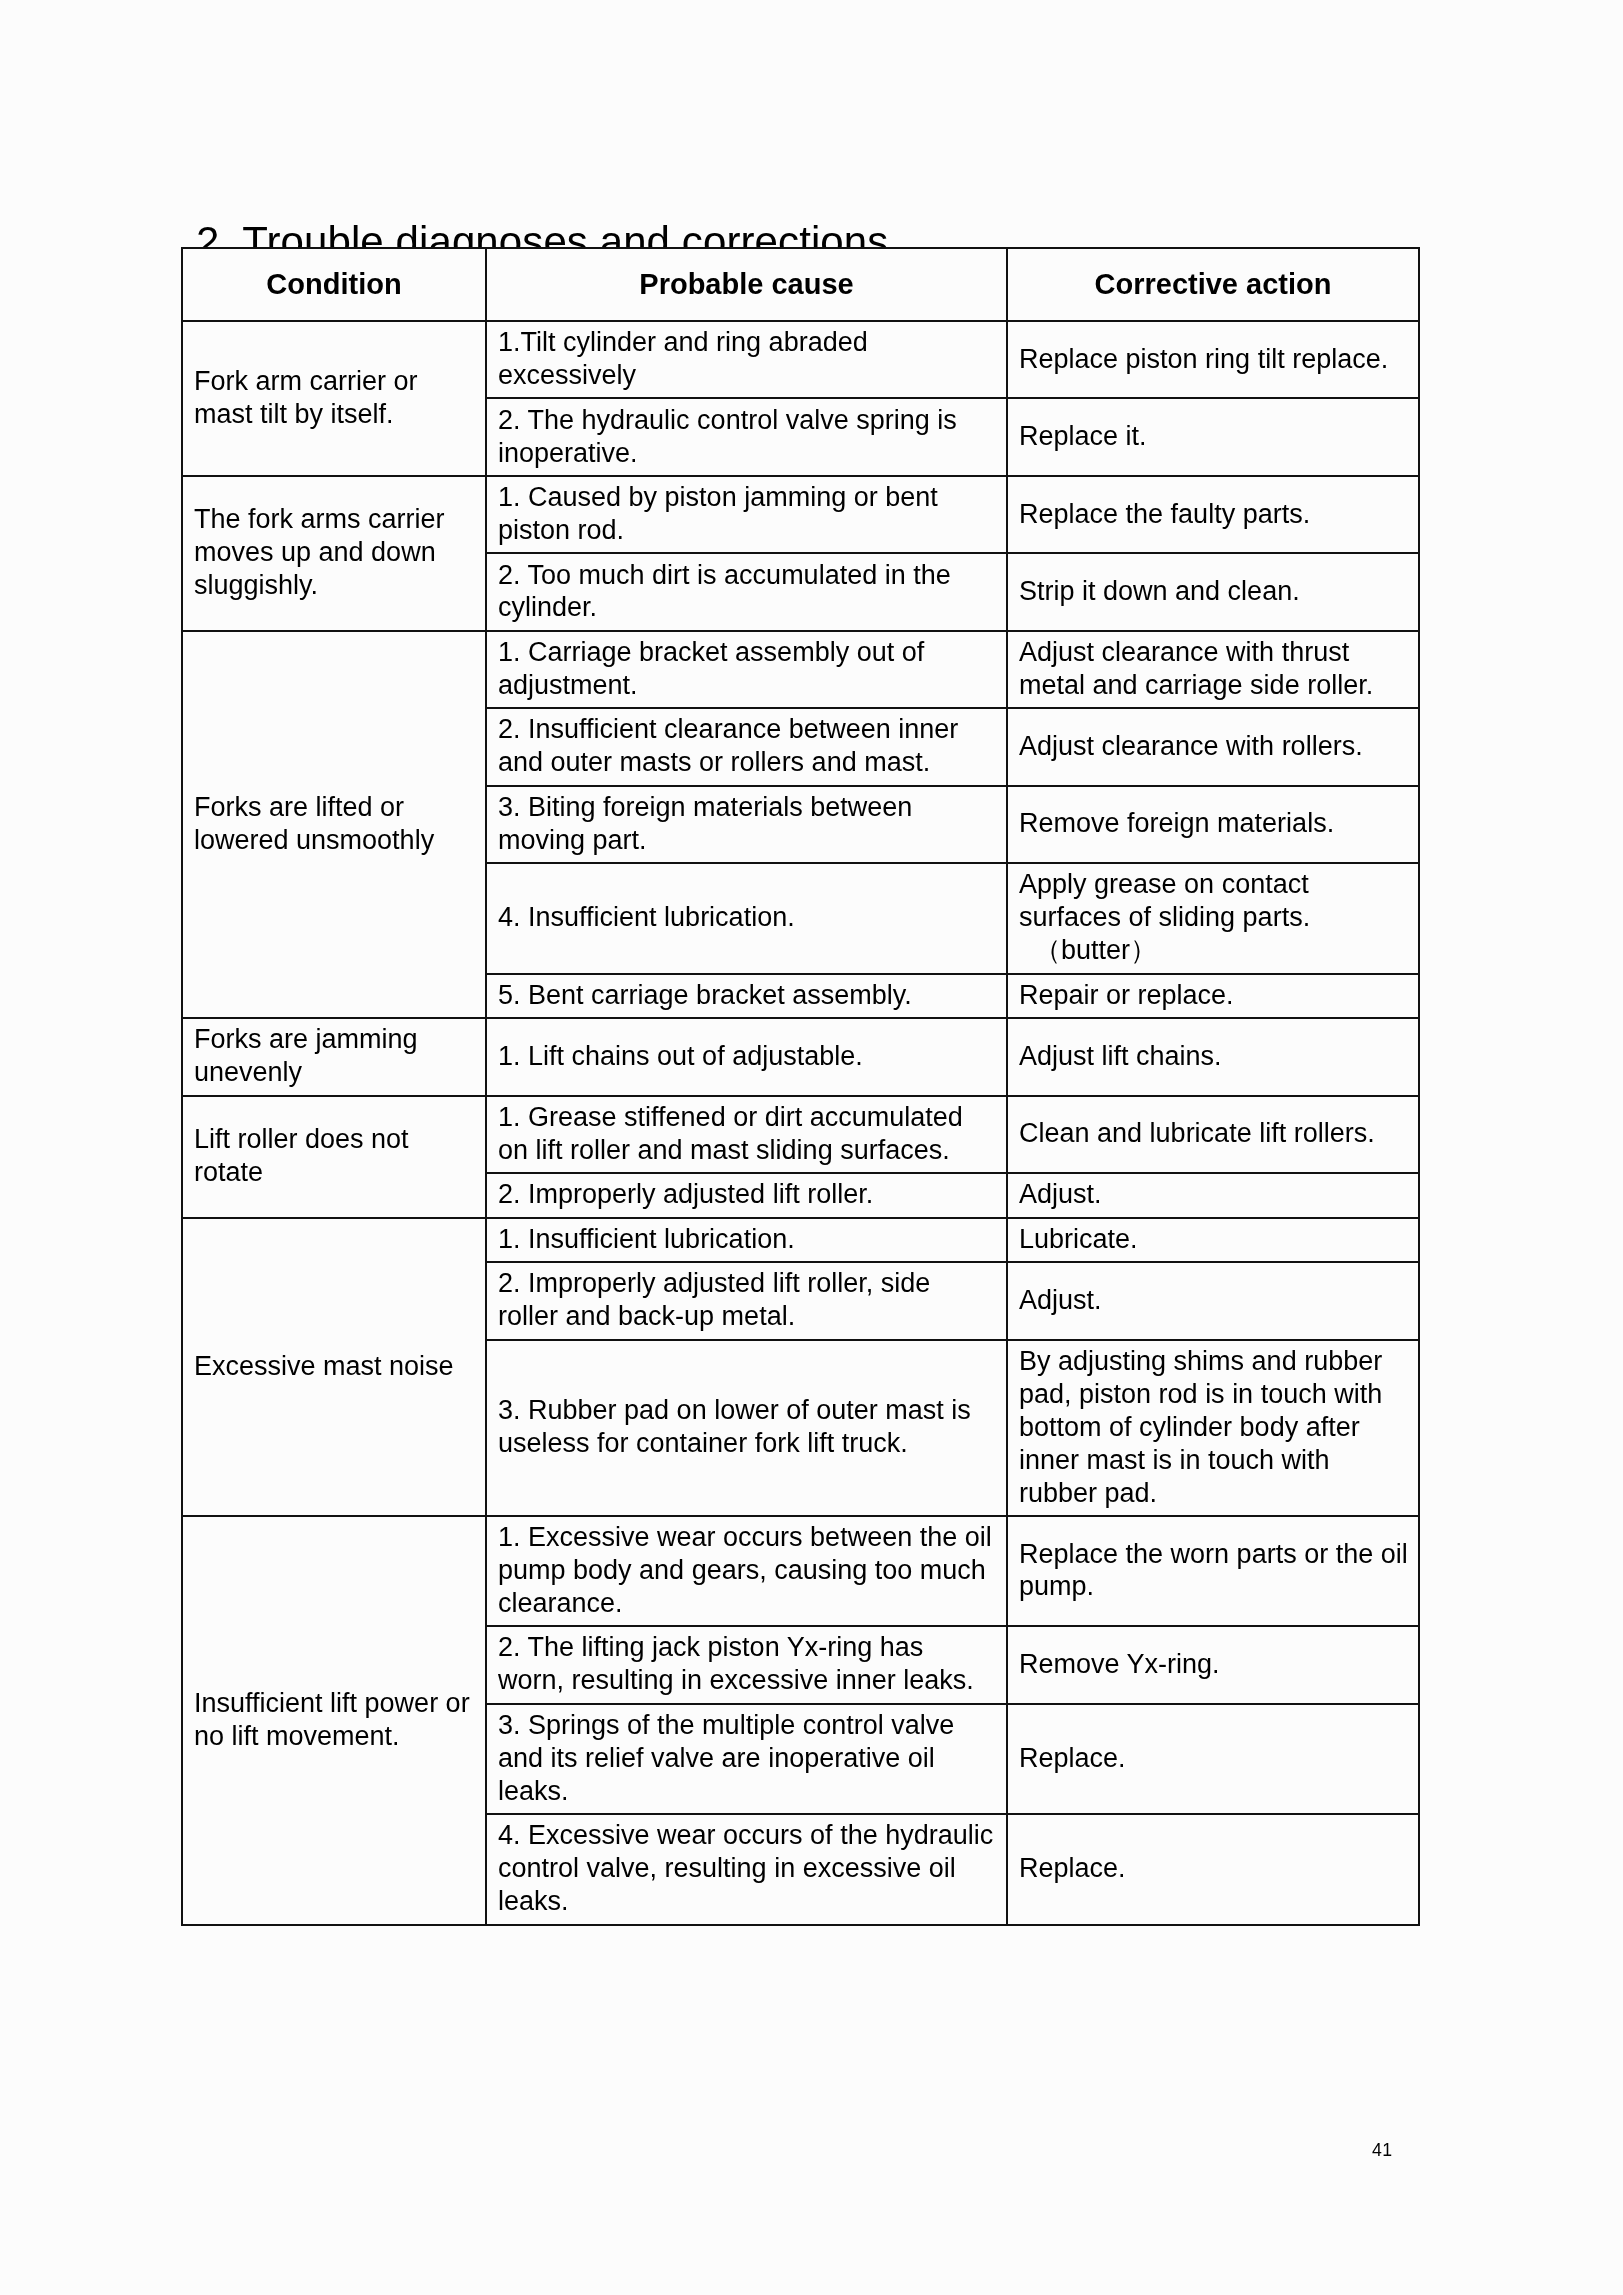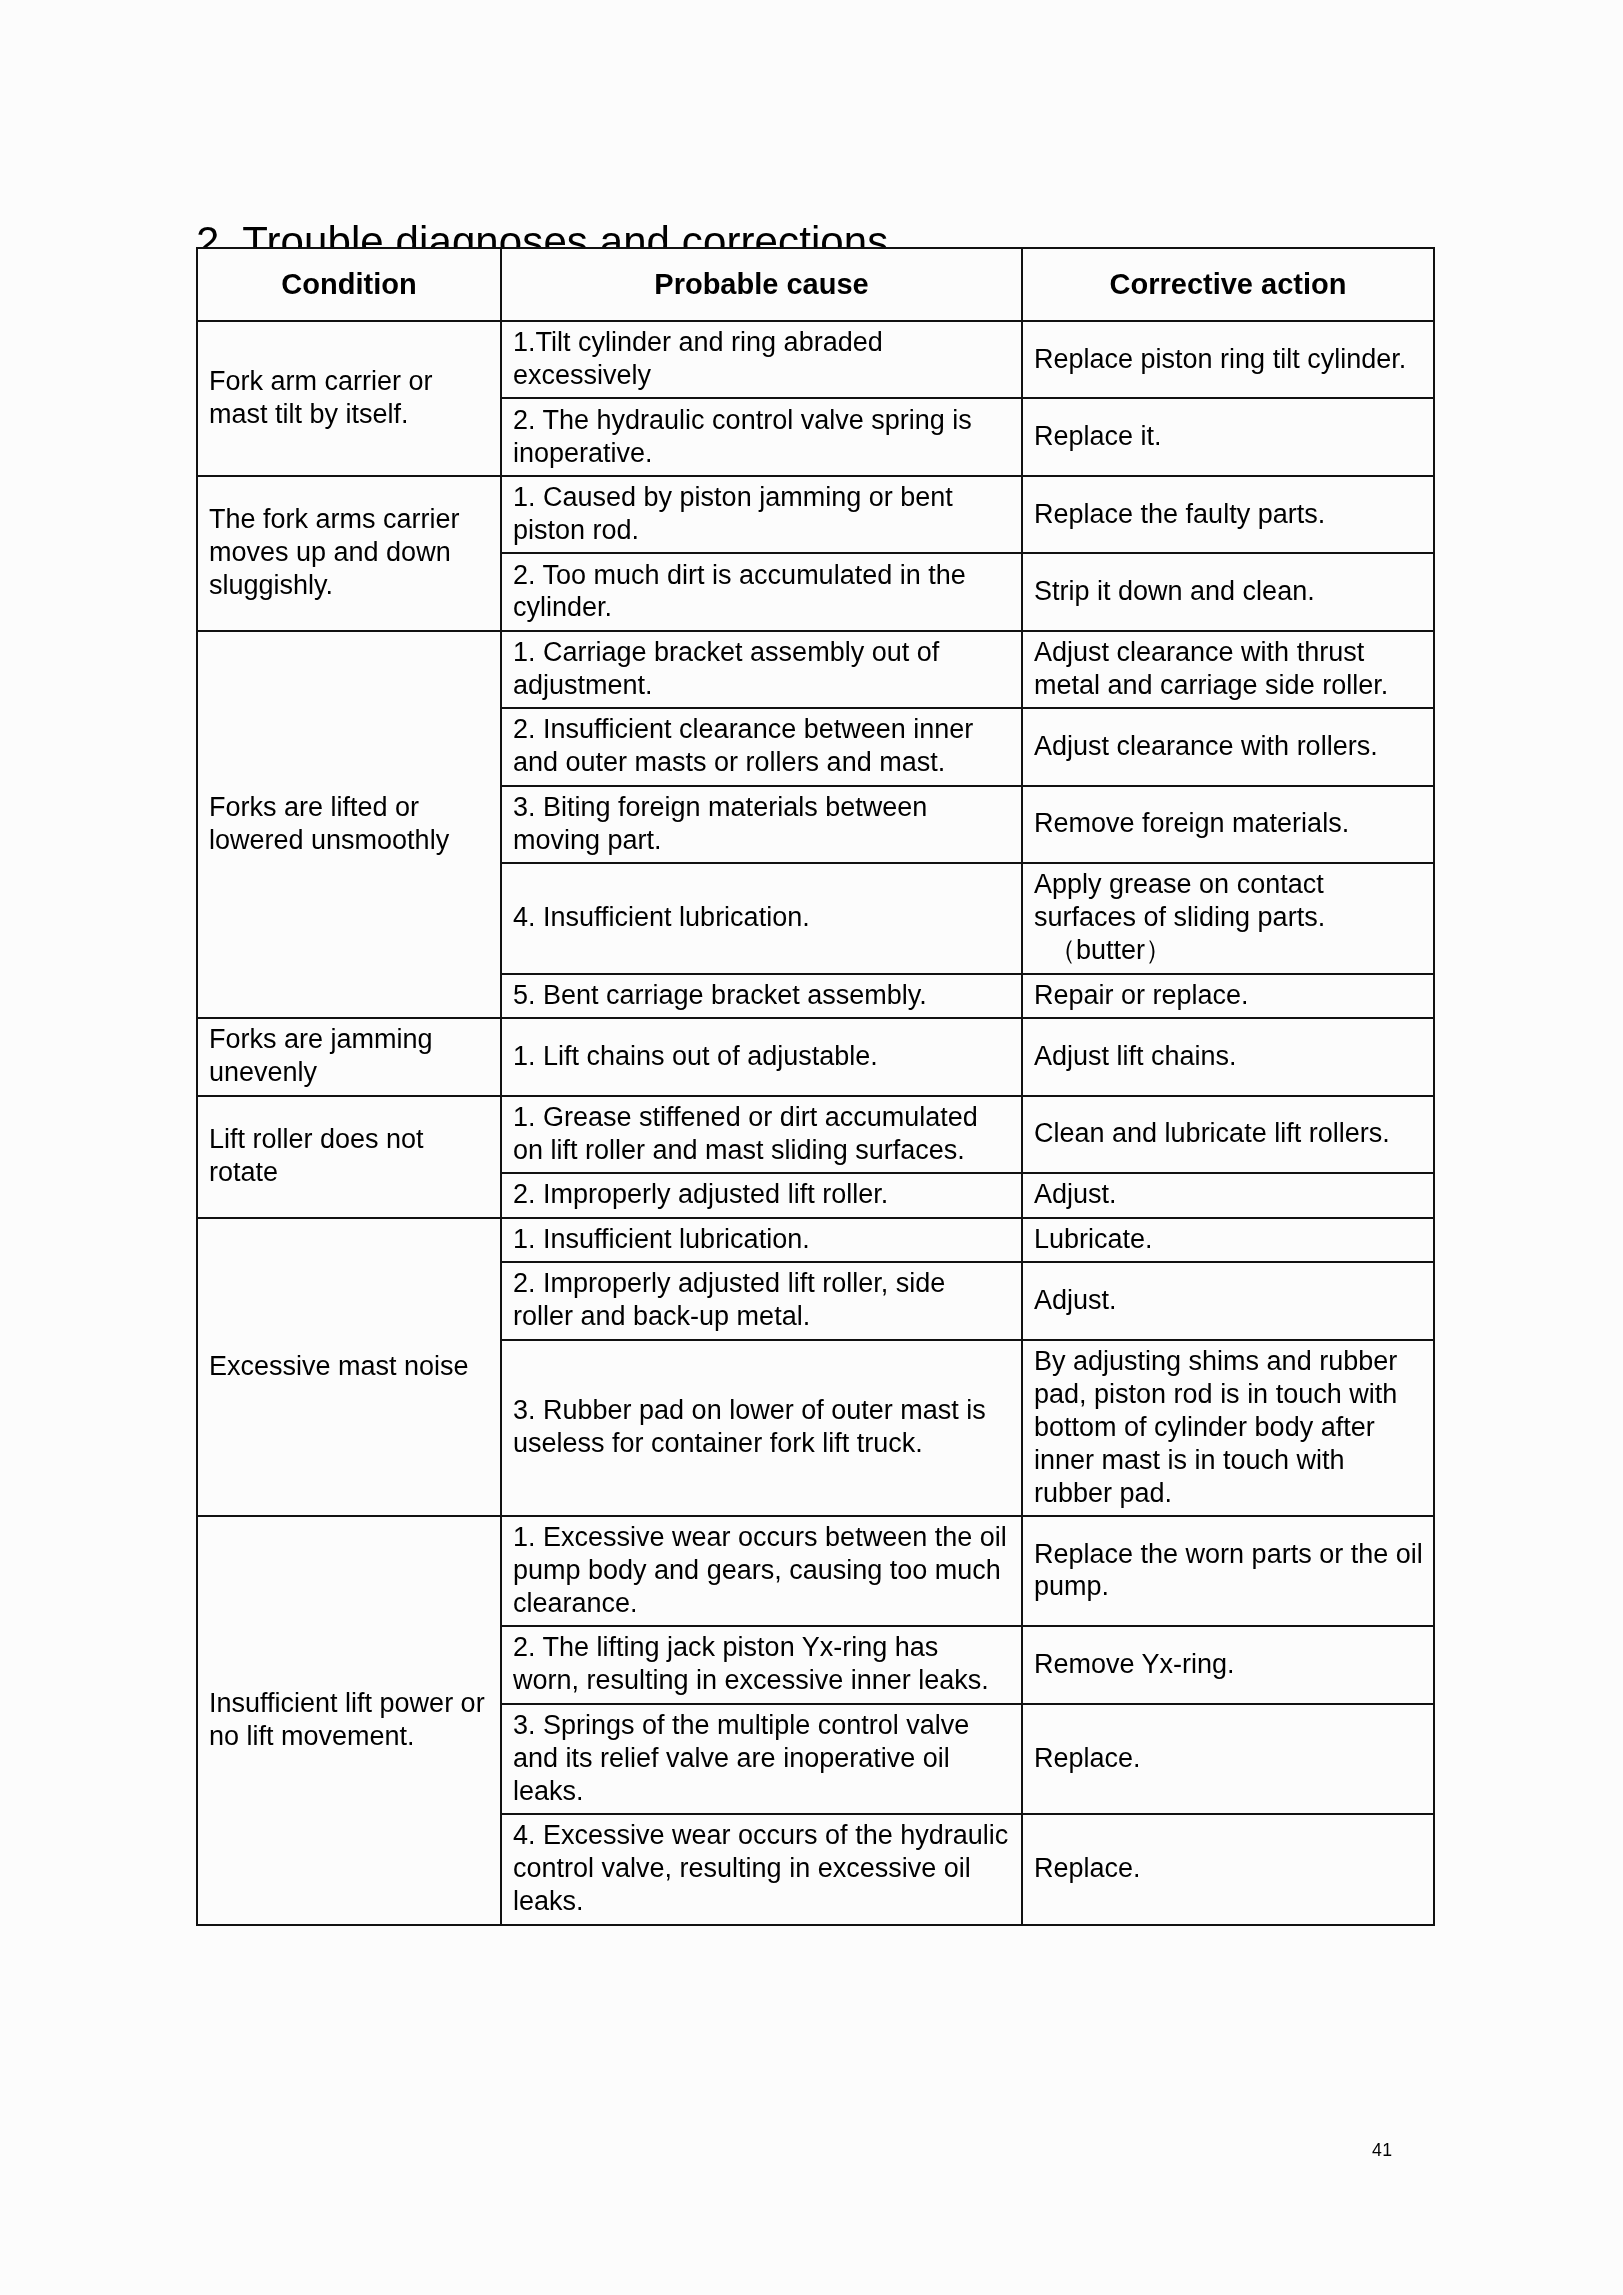--- a/index.html
+++ b/index.html
@@ -27,21 +27,21 @@
     left: 196px;
     top: 191px;
     font-size: 42px;
     line-height: 1.1;
     letter-spacing: 0.1px;
     font-weight: 400;
     white-space: nowrap;
   }
   table.diag {
     position: absolute;
-    left: 196px;
+    left: 181px;
     top: 247px;
     width: 1237px;
     border-collapse: collapse;
     table-layout: fixed;
     background: #fcfcfc;
   }
   table.diag td, table.diag th {
     border: 2px solid #111111;
     vertical-align: middle;
     padding: 4.1px 9.5px 5.5px 11px;
@@ -93,21 +93,21 @@
         <th>Condition</th>
         <th>Probable cause</th>
         <th>Corrective action</th>
       </tr>
     </thead>
     <tbody>
 
       <tr>
         <td class="cond" rowspan="2">Fork arm carrier or mast tilt by itself.</td>
         <td class="top">1.Tilt cylinder and ring abraded excessively</td>
-        <td class="top">Replace piston ring tilt cylinder.</td>
+        <td class="top">Replace piston ring tilt replace.</td>
       </tr>
       <tr>
         <td class="top">2. The hydraulic control valve spring is inoperative.</td>
         <td class="mid">Replace it.</td>
       </tr>
 
       <tr>
         <td class="cond" rowspan="2">The fork arms carrier moves up and down sluggishly.</td>
         <td class="top">1. Caused by piston jamming or bent piston rod.</td>
         <td class="mid">Replace the faulty parts.</td>

